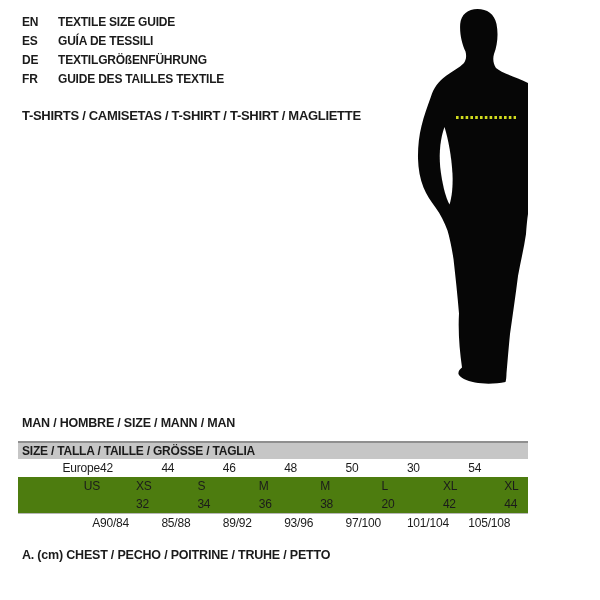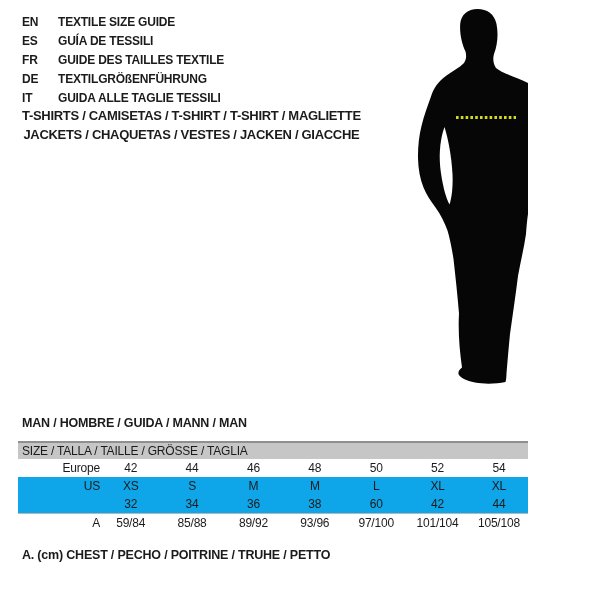--- a/index.html
+++ b/index.html
@@ -16,54 +16,50 @@
   .product-line{height:19px;line-height:19px;font-size:13px;font-weight:bold;letter-spacing:-0.3px;white-space:nowrap;text-align:center;}
   
   .figure{position:absolute;left:395px;top:0;width:205px;height:400px;}
   .figure text{font-family:"Liberation Sans","DejaVu Sans",sans-serif;font-size:14px;fill:#161616;}
   
   .gender-title{position:absolute;left:22px;top:416px;font-size:12.5px;font-weight:bold;letter-spacing:-0.2px;white-space:nowrap;}
   
   .table-wrap{position:absolute;left:18px;top:441px;width:573px;border-top:2px solid #8f8f8f;}
   table{width:100%;border-collapse:collapse;table-layout:fixed;font-size:12px;color:#1b1b1b;letter-spacing:-0.2px;}
   col.c-label{width:82px;}
-  thead th{background:#c6c6c6;font-weight:normal;text-align:left;height:16px;padding:0 0 0 4px;font-size:12px;}
-  tbody td{text-align:center;height:18px;padding:0;white-space:nowrap;overflow:hidden;}
+  thead th{background:#c6c6c6;font-weight:bold;text-align:left;height:16px;padding:0 0 0 4px;font-size:12px;}
+  tbody td{text-align:left;height:18px;padding:0;white-space:nowrap;overflow:hidden;}
   tbody td.lbl{text-align:right;padding-left:4px;}
-  tr.shade td{background:#0ea5e9;}
+  tr.shade td{background:#4d7c0f;padding-left:36px;}
   tr.row-a td{border-top:1px solid #b7b7b7;}
   
   .footnote{position:absolute;left:22px;top:548px;font-size:12.5px;font-weight:bold;letter-spacing:-0.2px;white-space:nowrap;}
 </style>
 </head>
 <body>
 
 <div class="canvas">
 
   <section class="lang-block">
     <div class="lang-row">
       <span class="lang-code">EN</span><span>TEXTILE SIZE GUIDE</span>
     </div>
     <div class="lang-row">
       <span class="lang-code">ES</span><span>GUÍA DE TESSILI</span>
     </div>
     <div class="lang-row">
-      <span class="lang-code">FR</span><span>GUIDE DES TAILLES TEXTILE</span>
-    </div>
-    <div class="lang-row">
       <span class="lang-code">DE</span><span>TEXTILGRÖßENFÜHRUNG</span>
     </div>
     <div class="lang-row">
-      <span class="lang-code">IT</span><span>GUIDA ALLE TAGLIE TESSILI</span>
+      <span class="lang-code">FR</span><span>GUIDE DES TAILLES TEXTILE</span>
     </div>
   </section>
 
   <section class="product-block">
     <div class="product-line">T-SHIRTS / CAMISETAS / T-SHIRT / T-SHIRT / MAGLIETTE</div>
-    <div class="product-line">JACKETS / CHAQUETAS / VESTES / JACKEN / GIACCHE</div>
   </section>
 
   <svg class="figure" viewBox="395 0 205 400" aria-hidden="true">
     <path d="M 477.5,9
          C 487,9 494.5,14 496.5,24
          C 498.5,34 497.5,45 494,54
          C 492.5,59.5 493.5,64.5 496,68
          C 500,71.5 508,74.5 518,78.5
          C 528,82.5 535.5,86.5 540.5,93.5
          C 545,100.5 546.5,110.5 548.5,121.5
@@ -99,21 +95,21 @@
     <path fill="#ffffff" d="M 444.5,127
          C 448.5,140 451.5,157 452.5,174
          C 453,186 452,196.5 449.5,204.5
          C 445.5,197.5 442,183 440.2,167
          C 438.8,152 440.5,138 444.5,127 Z"></path>
     <line x1="456" y1="117.5" x2="516" y2="117.5" stroke-width="3" stroke-dasharray="2.6 2.2" stroke="#d2dc1f"></line>
     <line x1="543" y1="116.5" x2="559" y2="116.5" stroke-width="2" stroke-dasharray="3.4 2.4" stroke="#161616"></line>
     <text x="562" y="122">A</text>
   </svg>
 
-  <div class="gender-title">MAN / HOMBRE / GUIDA / MANN / MAN</div>
+  <div class="gender-title">MAN / HOMBRE / SIZE / MANN / MAN</div>
 
   <div class="table-wrap">
     <table>
       <colgroup>
         <col class="c-label">
           <col>
           <col>
           <col>
           <col>
           <col>
@@ -127,49 +123,49 @@
         </tr>
       </thead>
       <tbody>
         <tr class="row-white">
           <td class="lbl">Europe</td>
           <td>42</td>
           <td>44</td>
           <td>46</td>
           <td>48</td>
           <td>50</td>
-          <td>52</td>
+          <td>30</td>
           <td>54</td>
           <td>56</td>
         </tr>
         <tr class="shade">
           <td class="lbl">US</td>
           <td>XS</td>
           <td>S</td>
           <td>M</td>
           <td>M</td>
           <td>L</td>
           <td>XL</td>
           <td>XL</td>
           <td>XXL</td>
         </tr>
         <tr class="shade">
           <td class="lbl"></td>
           <td>32</td>
           <td>34</td>
           <td>36</td>
           <td>38</td>
-          <td>60</td>
+          <td>20</td>
           <td>42</td>
           <td>44</td>
           <td>46</td>
         </tr>
         <tr class="row-white row-a">
           <td class="lbl">A</td>
-          <td>59/84</td>
+          <td>90/84</td>
           <td>85/88</td>
           <td>89/92</td>
           <td>93/96</td>
           <td>97/100</td>
           <td>101/104</td>
           <td>105/108</td>
           <td>109/112</td>
         </tr>
       </tbody>
     </table>

